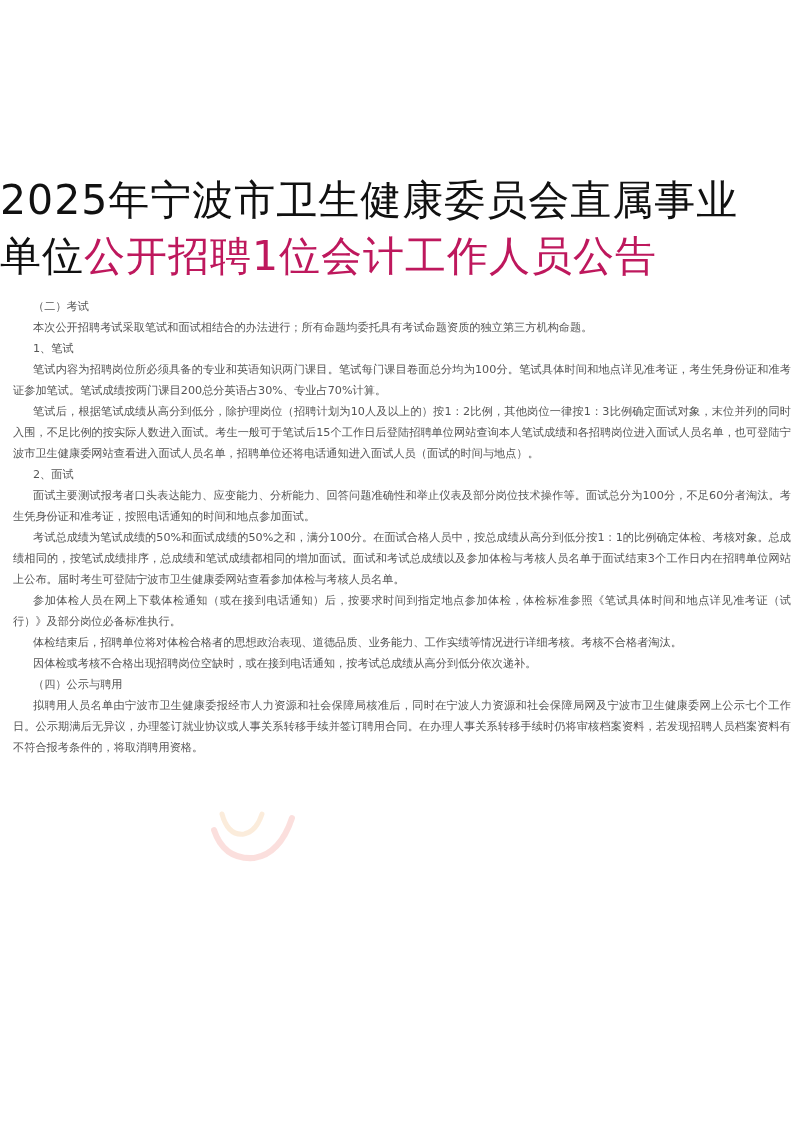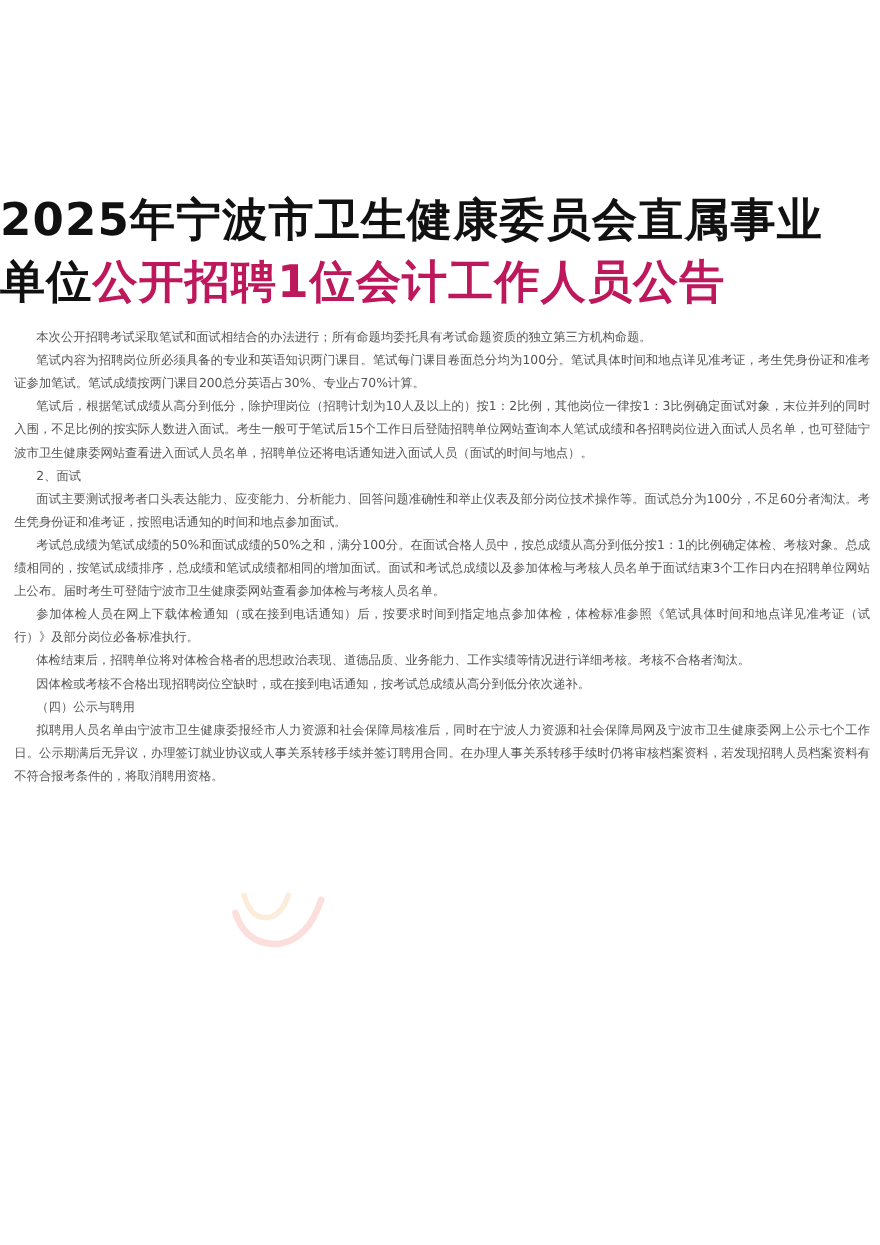--- a/index.html
+++ b/index.html
@@ -13,21 +13,21 @@
       position: relative;
       overflow: hidden;
       font-family: "DejaVu Sans", "Liberation Sans", sans-serif;
     }
     .title-block {
       position: absolute;
       top: 172px;
       left: 0;
       width: 636px;
       text-align: center;
-      font-weight: bold;
+      font-weight: normal;
       color: #111111;
     }
     .title-line {
       font-size: 41px;
       line-height: 56px;
       height: 56px;
       white-space: nowrap;
       letter-spacing: 1px;
     }
     .title-line .red { color: #be185d; }
@@ -63,21 +63,23 @@
 <div class="title-block">
   <div class="title-line">
     <span>2025年宁波市卫生健康委员会直属事业</span>
   </div>
   <div class="title-line">
     <span>单位</span><span class="red">公开招聘1位会计工作人员公告</span>
   </div>
 </div>
 
 <div class="article">
+  <p class="heading">（二）考试</p>
   <p>本次公开招聘考试采取笔试和面试相结合的办法进行；所有命题均委托具有考试命题资质的独立第三方机构命题。</p>
+  <p class="heading">1、笔试</p>
   <p>笔试内容为招聘岗位所必须具备的专业和英语知识两门课目。笔试每门课目卷面总分均为100分。笔试具体时间和地点详见准考证，考生凭身份证和准考证参加笔试。笔试成绩按两门课目200总分英语占30%、专业占70%计算。</p>
   <p>笔试后，根据笔试成绩从高分到低分，除护理岗位（招聘计划为10人及以上的）按1：2比例，其他岗位一律按1：3比例确定面试对象，末位并列的同时入围，不足比例的按实际人数进入面试。考生一般可于笔试后15个工作日后登陆招聘单位网站查询本人笔试成绩和各招聘岗位进入面试人员名单，也可登陆宁波市卫生健康委网站查看进入面试人员名单，招聘单位还将电话通知进入面试人员（面试的时间与地点）。</p>
   <p class="heading">2、面试</p>
   <p>面试主要测试报考者口头表达能力、应变能力、分析能力、回答问题准确性和举止仪表及部分岗位技术操作等。面试总分为100分，不足60分者淘汰。考生凭身份证和准考证，按照电话通知的时间和地点参加面试。</p>
   <p>考试总成绩为笔试成绩的50%和面试成绩的50%之和，满分100分。在面试合格人员中，按总成绩从高分到低分按1：1的比例确定体检、考核对象。总成绩相同的，按笔试成绩排序，总成绩和笔试成绩都相同的增加面试。面试和考试总成绩以及参加体检与考核人员名单于面试结束3个工作日内在招聘单位网站上公布。届时考生可登陆宁波市卫生健康委网站查看参加体检与考核人员名单。</p>
   <p>参加体检人员在网上下载体检通知（或在接到电话通知）后，按要求时间到指定地点参加体检，体检标准参照《笔试具体时间和地点详见准考证（试行）》及部分岗位必备标准执行。</p>
   <p>体检结束后，招聘单位将对体检合格者的思想政治表现、道德品质、业务能力、工作实绩等情况进行详细考核。考核不合格者淘汰。</p>
   <p>因体检或考核不合格出现招聘岗位空缺时，或在接到电话通知，按考试总成绩从高分到低分依次递补。</p>
   <p class="heading">（四）公示与聘用</p>
   <p>拟聘用人员名单由宁波市卫生健康委报经市人力资源和社会保障局核准后，同时在宁波人力资源和社会保障局网及宁波市卫生健康委网上公示七个工作日。公示期满后无异议，办理签订就业协议或人事关系转移手续并签订聘用合同。在办理人事关系转移手续时仍将审核档案资料，若发现招聘人员档案资料有不符合报考条件的，将取消聘用资格。</p>

